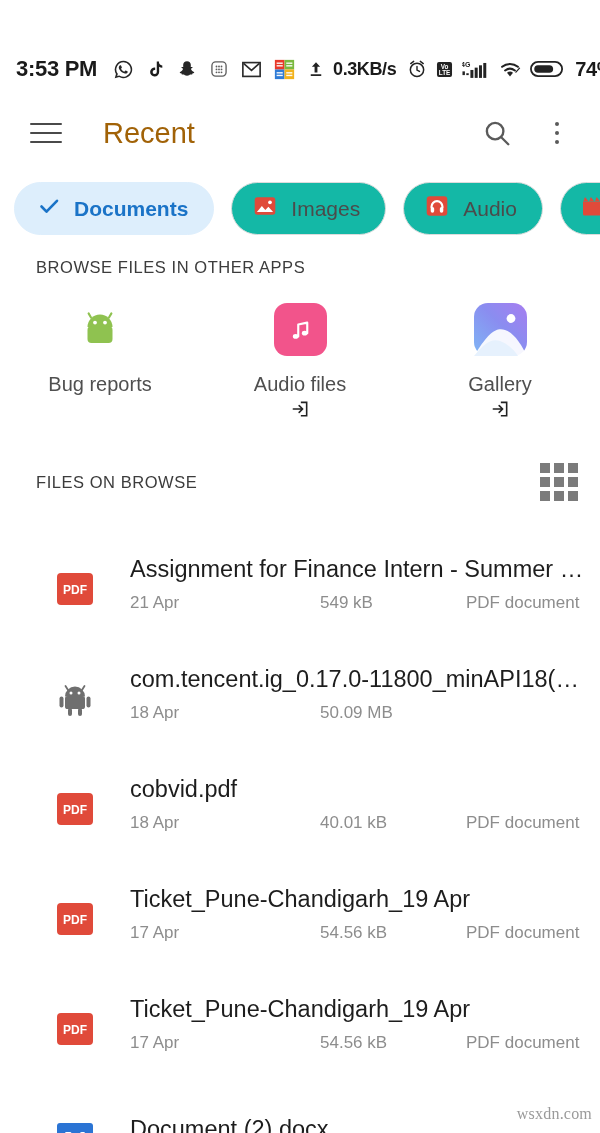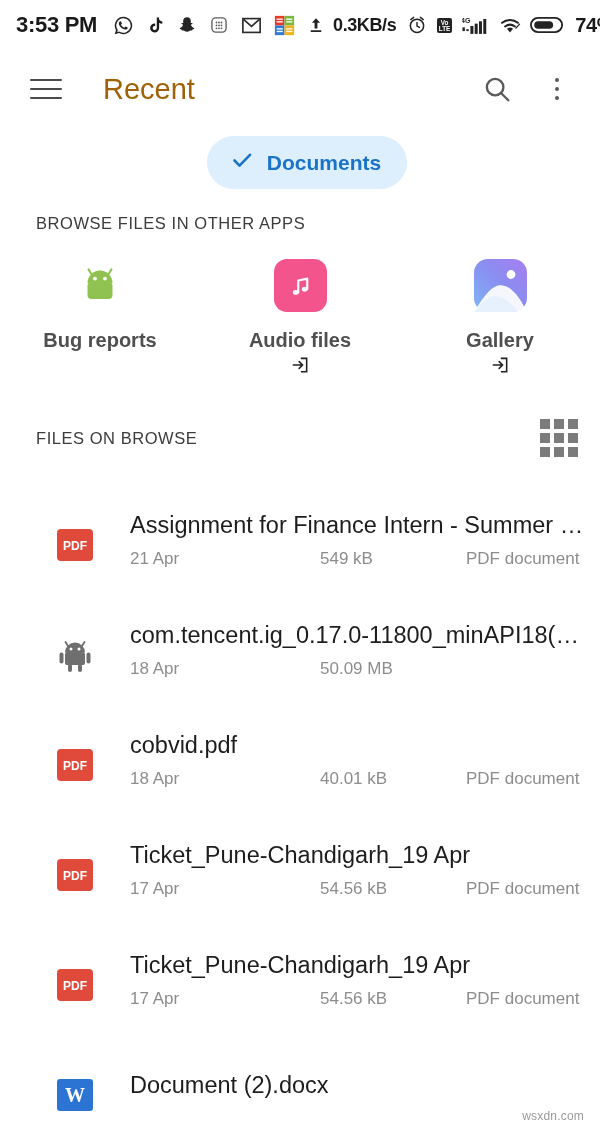--- a/index.html
+++ b/index.html
@@ -12,20 +12,21 @@
 
   
   .status-bar {
     height: 50px;
     display: flex;
     align-items: center;
     padding: 0 14px 0 16px;
     gap: 4px;
     background: #ffffff;
     color: #1a1a1a;
+    margin-top: 44px;
   }
   .status-time {
     font-size: 22px;
     font-weight: bold;
     letter-spacing: -0.3px;
     margin-right: 8px;
     white-space: nowrap;
   }
   .status-icon { display: flex; align-items: center; justify-content: center; margin: 0 4px; }
   .status-right { margin-left: auto; display: flex; align-items: center; }
@@ -61,21 +62,20 @@
 
   
   .chips-row {
     display: flex;
     align-items: center;
     gap: 17px;
     padding: 8px 0 8px 14px;
     height: 72px;
     overflow: hidden;
     white-space: nowrap;
-    flex-direction: column;
   }
   .chip {
     display: flex; align-items: center; gap: 13px;
     height: 53px;
     padding: 0 25px 0 20px;
     border: 1.4px solid #dcdcdc;
     border-radius: 28px;
     background: #14b8a6;
     font-size: 21px;
     color: #4b4b4b;
@@ -110,21 +110,20 @@
     gap: 4px;
     cursor: pointer;
   }
   .grid-toggle i { display: block; background: #7b7b7b; width: 10px; height: 10px; }
 
   
   .apps-row {
     display: flex;
     padding: 22px 0 0 0;
     margin-top: 4px;
-    font-weight: bold;
   }
   .app-item {
     flex: 1 1 0;
     display: flex; flex-direction: column; align-items: center;
     cursor: pointer;
   }
   .app-ico { width: 53px; height: 53px; display: flex; align-items: center; justify-content: center; }
   .app-label {
     margin-top: 17px;
     font-size: 20px;
@@ -166,25 +165,26 @@
   }
   .sub-date  { width: 190px; flex: 0 0 190px; }
   .sub-size  { width: 146px; flex: 0 0 146px; }
   .sub-type  { flex: 1 1 auto; overflow: hidden; }
 
   
   .sq { border-radius: 13px; width: 53px; height: 53px; display:flex; align-items:center; justify-content:center; }
 
   .watermark {
     position: absolute;
-    right: 16px;
+    right: 8px;
     bottom: 10px;
-    font-size: 12px;
+    font-size: 16px;
     color: #9a9a9a;
     letter-spacing: 0.2px;
+    font-family: Liberation Serif, serif;
   }
   .clip { position: relative; width: 600px; height: 1133px; overflow: hidden; }
 </style>
 </head>
 <body>
 
 <div class="clip">
 
   <div class="status-bar">
     <span class="status-time">3:53 PM</span>

